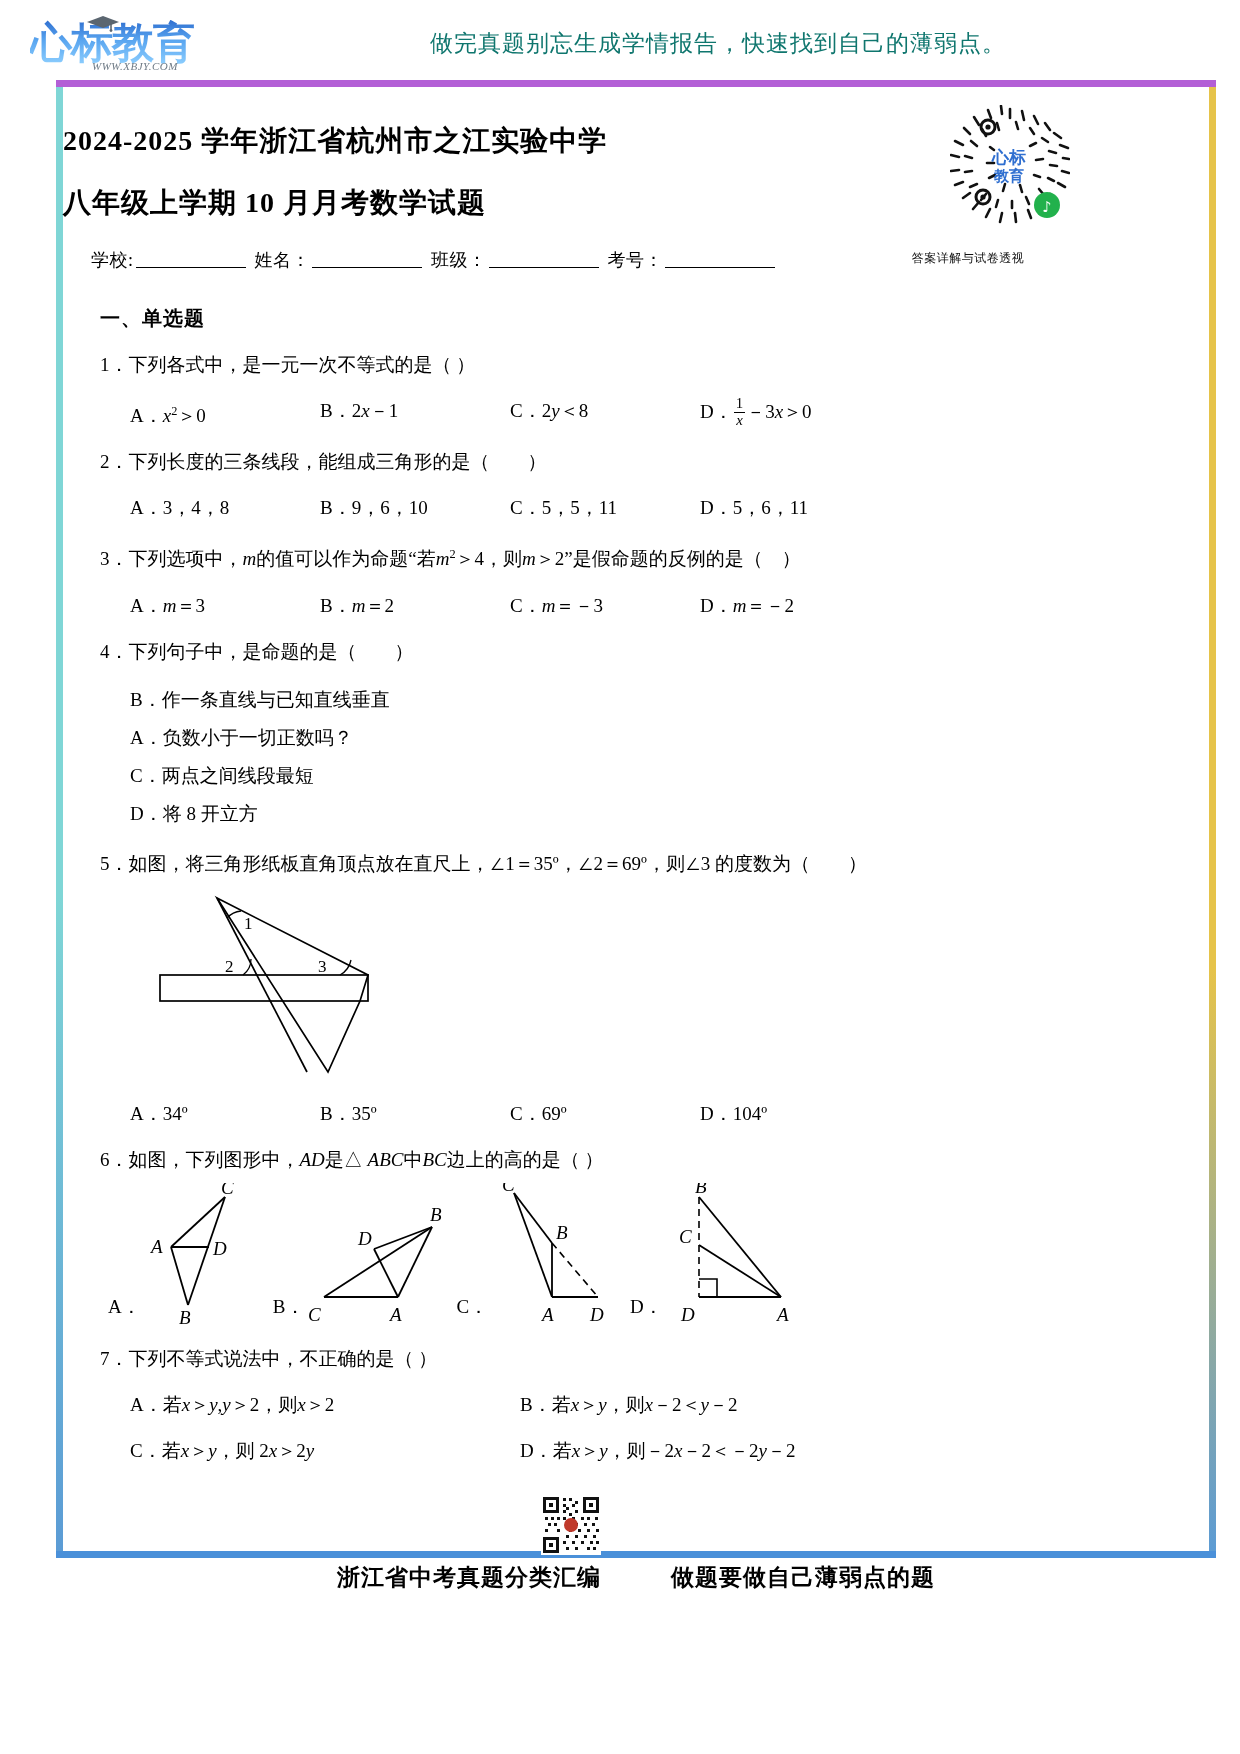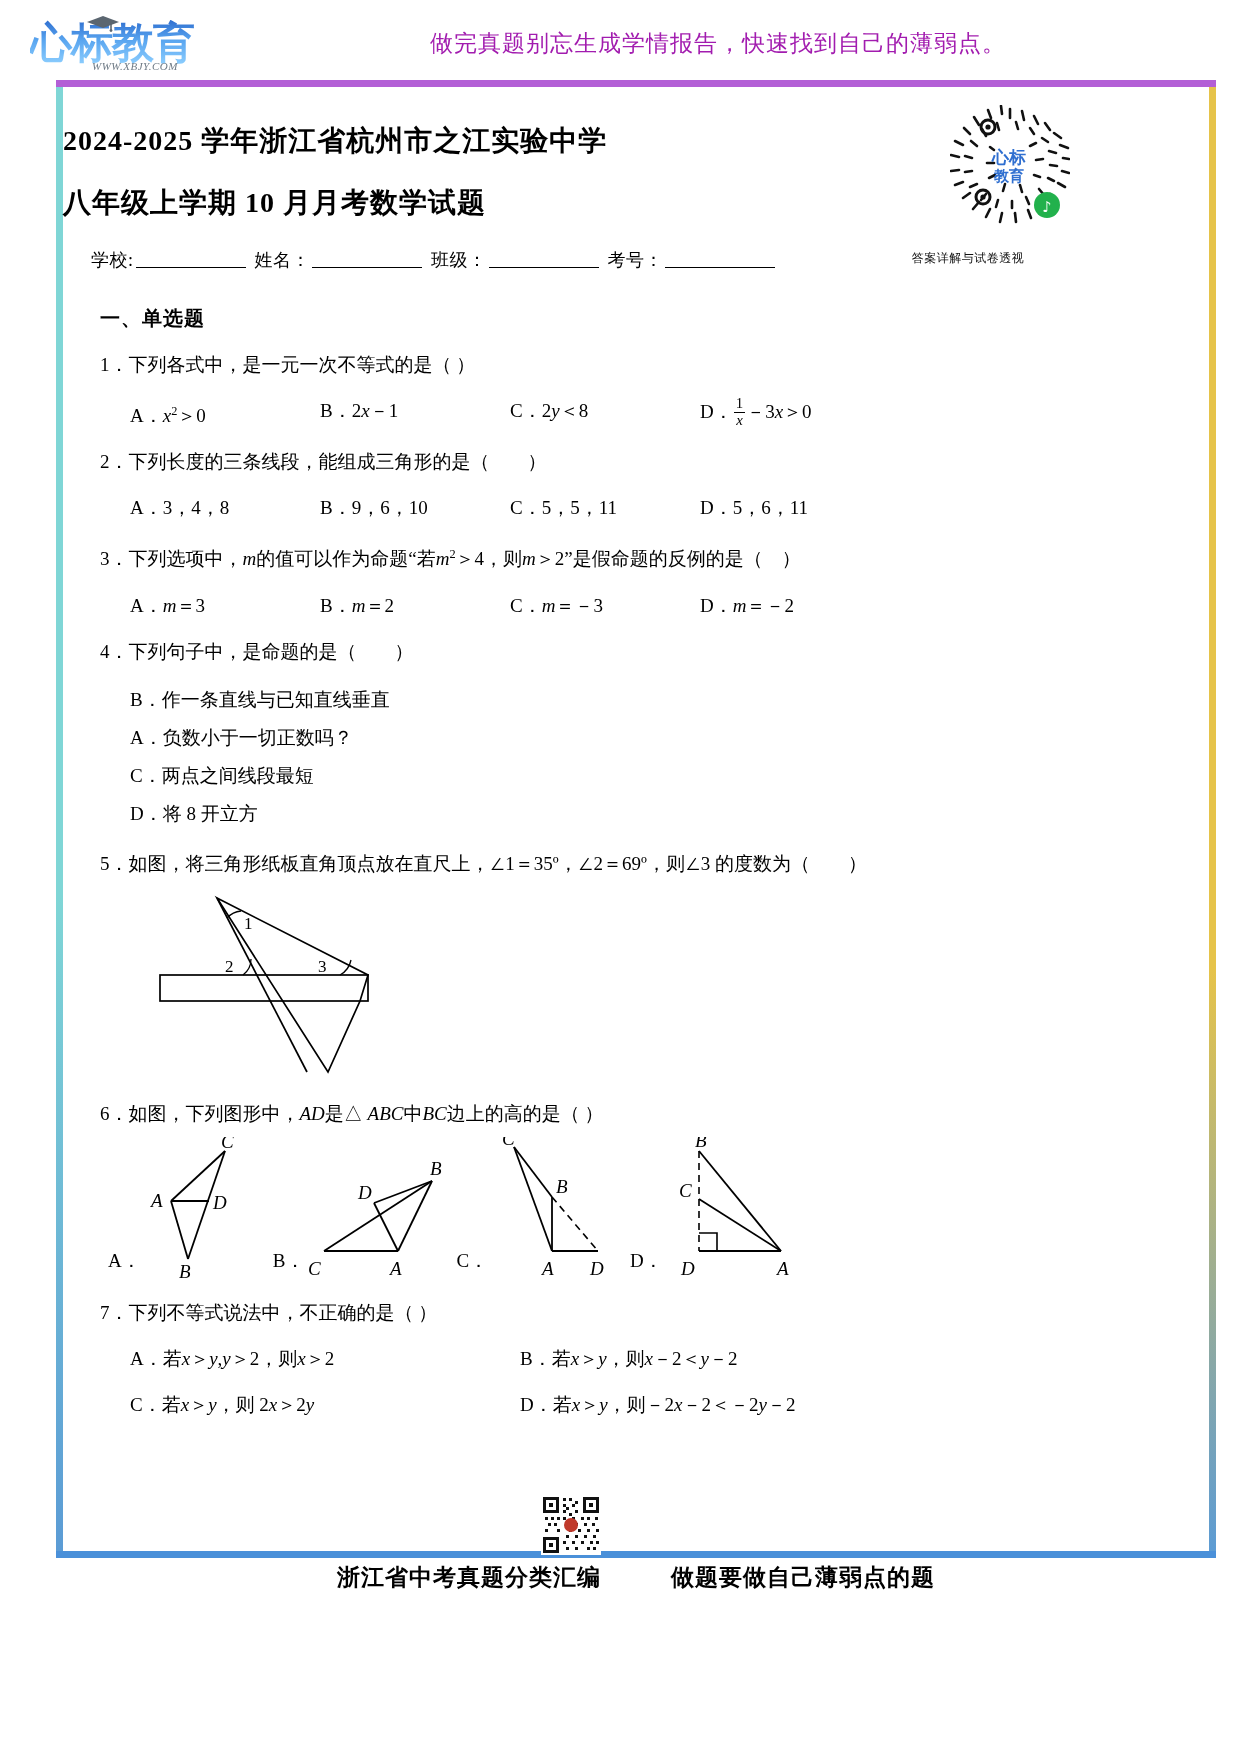--- a/index.html
+++ b/index.html
@@ -36,21 +36,21 @@
   .brand-logo .url{
     position:absolute;left:62px;top:40px;
     font-family:"Liberation Serif",serif;
     font-style:italic;font-weight:normal;
     font-size:11px;color:#6f7b86;letter-spacing:0.5px;
   }
   .header-slogan{
     position:absolute;left:430px;top:28px;
     font-family:"DejaVu Sans",sans-serif;
     font-size:23px;
-    color:#a21caf;
+    color:#0f766e;
     white-space:nowrap;
     letter-spacing:1px;
   }
   
   .frame-top{
     position:absolute;left:56px;top:80px;width:1160px;height:7px;
     background:#b35fd6;
   }
   .frame-left{
     position:absolute;left:56px;top:87px;width:7px;height:1470px;
@@ -306,20 +306,26 @@
         <path d="M88 86 A20 20 0 0 0 96 70"></path>
         <path d="M185 86 A22 22 0 0 0 196 71"></path>
       </g>
       <g font-family="Liberation Serif, serif" font-size="17" fill="#000">
         <text x="89" y="40">1</text>
         <text x="70" y="83">2</text>
         <text x="163" y="83">3</text>
       </g>
     </svg>
   </div>
+  <div class="opt-row four">
+    <span class="opt">A．34º</span>
+    <span class="opt">B．35º</span>
+    <span class="opt">C．69º</span>
+    <span class="opt">D．104º</span>
+  </div>
 
   <div class="q-stem">6．如图，下列图形中，<i class="v">AD</i>是△ <i class="v">ABC</i>中<i class="v">BC</i>边上的高的是（  ）</div>
   <div class="fig6-row">
 
     <div class="fig6-cell">
       <span class="fig6-label">A．</span>
       <svg width="130" height="145" viewBox="0 0 130 145">
         <g stroke="#000" fill="none" stroke-width="1.8">
           <line x1="82" y1="14" x2="28" y2="64"></line>
           <line x1="82" y1="14" x2="45" y2="122"></line>

